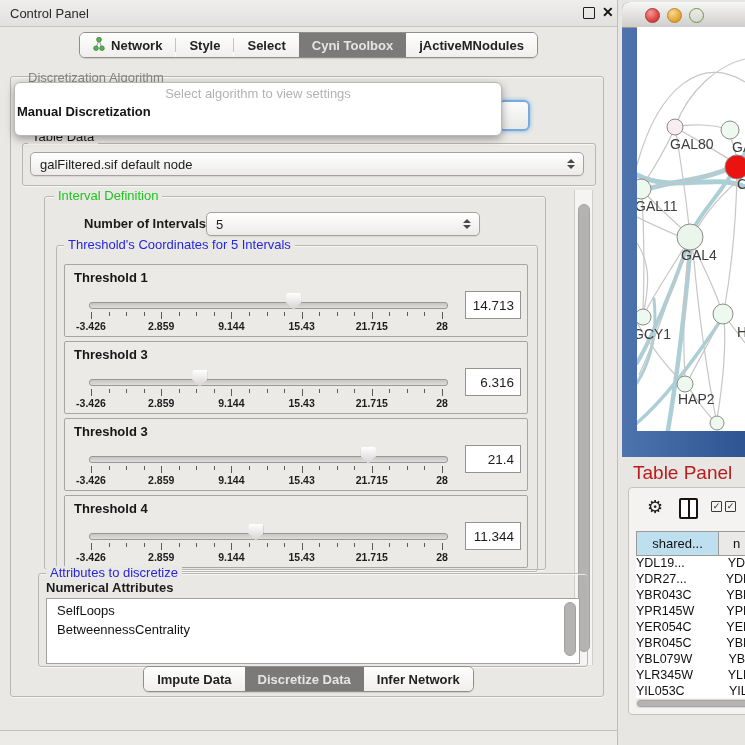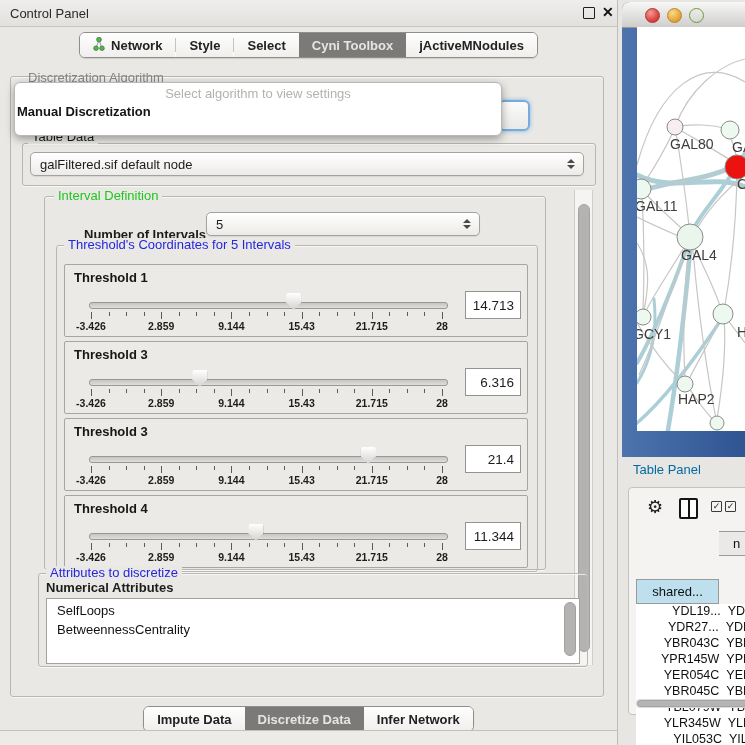--- a/index.html
+++ b/index.html
@@ -71,32 +71,32 @@
   #net-window{left:622px;top:2px;width:130px;height:455px;border-radius:8px 8px 0 0;overflow:hidden;
     background:linear-gradient(90deg,#4e74ae,#2d5290);}
   #net-titlebar{position:absolute;left:0;top:0;width:100%;height:25px;background:linear-gradient(#f7f7f6,#cfcecd);border-bottom:1px solid #9a9998;}
   .traffic{position:absolute;top:6px;width:13px;height:13px;border-radius:50%;}
   #tl-red{left:23px;background:radial-gradient(circle at 35% 30%,#f49a96,#dd4643 60%,#b22f2c);border:1px solid #a83431;}
   #tl-yellow{left:45px;background:radial-gradient(circle at 35% 30%,#f7d98c,#e8a83c 60%,#c08426);border:1px solid #b5892f;}
   #tl-green{left:67px;background:radial-gradient(circle at 35% 30%,#c4e69a,#7cbf44 60%,#588f2b;);border:1px solid #679d35;}
   #net-canvas{position:absolute;left:15px;top:25px;width:108px;height:404px;background:#ffffff;}
 
   
-  #table-panel-title{font-size:13px;color:#0369a1;}
+  #table-panel-title{font-size:19px;color:#b91c1c;}
   #table-panel-box{left:628px;top:487px;width:130px;height:226px;background:#f4f3f1;border:1px solid #c4c3c0;border-radius:4px;}
   #tp-gear{font-family:"DejaVu Sans",sans-serif;font-size:18px;color:#1c1c1c;line-height:18px;}
   #tp-split{width:15px;height:17px;background:#fff;border:2px solid #141414;border-radius:2px;}
   #tp-split i{position:absolute;left:50%;top:0;width:2px;height:100%;background:#141414;transform:translateX(-1px);}
   .tp-check{width:9px;height:9px;border:1.4px solid #3a3a3a;border-radius:1px;font-size:9px;line-height:9px;color:#222;text-align:center;}
   .thead-cell{box-sizing:border-box;font-size:13px;color:#111;height:25px;line-height:23px;border:1px solid #9b9a97;}
   #thead-1{background:#bedfee;text-align:center;}
   #thead-2{background:#eae9e7;border-left:none;padding-left:14px;}
   #tbody{background:#ffffff;}
   .trow{display:flex;height:16px;font-size:12.5px;color:#101010;}
-  .trow .c1{width:86px;text-align:right;}
+  .trow .c1{width:86px;text-align:left;}
   .trow .c2{padding-left:7px;}
   #tp-hscroll{background:#dcdbd8;border-radius:4px;}
   #tp-hthumb{position:absolute;left:1px;top:1px;height:7px;width:97%;background:#b5b4b2;border-radius:4px;border:1px solid #a5a4a2;box-sizing:border-box;}
 
   svg text{font-family:"Liberation Sans",sans-serif;}
 </style>
 </head>
 <body>
 
 <div id="screen">
@@ -160,21 +160,21 @@
         </span>
     </div>
 
     <div class="abs vscroll-track" style="left:574px;top:190px;width:17px;height:475px;">
       <div class="abs scroll-thumb" style="left:3px;top:14px;width:10px;height:446px;"></div>
     </div>
 
     <div class="abs groupbox" style="left:44px;top:196px;width:500px;height:372px;"></div>
     <span class="abs grouplabel lbl-green" style="left:54px;top:189px;">Interval Definition</span>
 
-    <span class="abs" style="left:84px;top:227px;font-size:13px;font-weight:700;">Number of Intervals</span>
+    <span class="abs" style="left:84px;top:216px;font-size:13px;font-weight:700;">Number of Intervals</span>
     <div class="abs combo" style="left:206px;top:212px;width:274px;">
       <span>5</span>
       <span class="arrows">
           <i class="up"></i>
           <i class="dn"></i>
         </span>
     </div>
 
     <div class="abs groupbox" style="left:56px;top:245px;width:480px;height:325px;"></div>
     <span class="abs grouplabel lbl-blue" style="left:64px;top:238px;">Threshold's Coordinates for 5 Intervals</span>
@@ -327,21 +327,21 @@
     <span class="abs" style="left:46px;top:580px;font-size:13px;font-weight:700;">Numerical Attributes</span>
     <div id="attr-list" class="abs" style="left:46px;top:598px;width:532px;height:64px;overflow:hidden;">
       <div id="attr-items" style="padding-top:2px;">
           <div class="attr-item">SelfLoops</div>
           <div class="attr-item">BetweennessCentrality</div>
         </div>
       <div class="abs scroll-thumb" style="right:3px;top:3px;width:10px;height:52px;"></div>
     </div>
 
 
-    <div class="abs tabstrip" style="top:666px;margin-top:40px;">
+    <div class="abs tabstrip" style="top:666px;">
       <div class="tabbar" id="bottom-tabbar">
           <div class="tab">
             <span>Impute Data</span>
           </div>
           <div class="tab selected">
             <span>Discretize Data</span>
           </div>
           <div class="tab">
             <span>Infer Network</span>
           </div>
@@ -426,21 +426,21 @@
           <i></i>
         </span>
       </div>
     <div class="abs" style="left:82px;top:13px;display:flex;gap:3px;">
       <span class="tp-check">✓</span>
       <span class="tp-check">✓</span>
     </div>
 
     <div class="abs" style="left:7px;top:43px;width:123px;">
       <div style="display:flex;">
-        <div id="thead-1" class="thead-cell" style="width:86px;margin-top:48px;">shared...</div>
+        <div id="thead-1" class="thead-cell" style="width:86px;">shared...</div>
         <div id="thead-2" class="thead-cell" style="flex:1 0 40px;">n</div>
       </div>
       <div id="tbody" style="height:142px;overflow:hidden;">
           <div class="trow">
             <span class="c1">YDL19...</span>
             <span class="c2">YDL1</span>
           </div>
           <div class="trow">
             <span class="c1">YDR27...</span>
             <span class="c2">YDR2</span>

